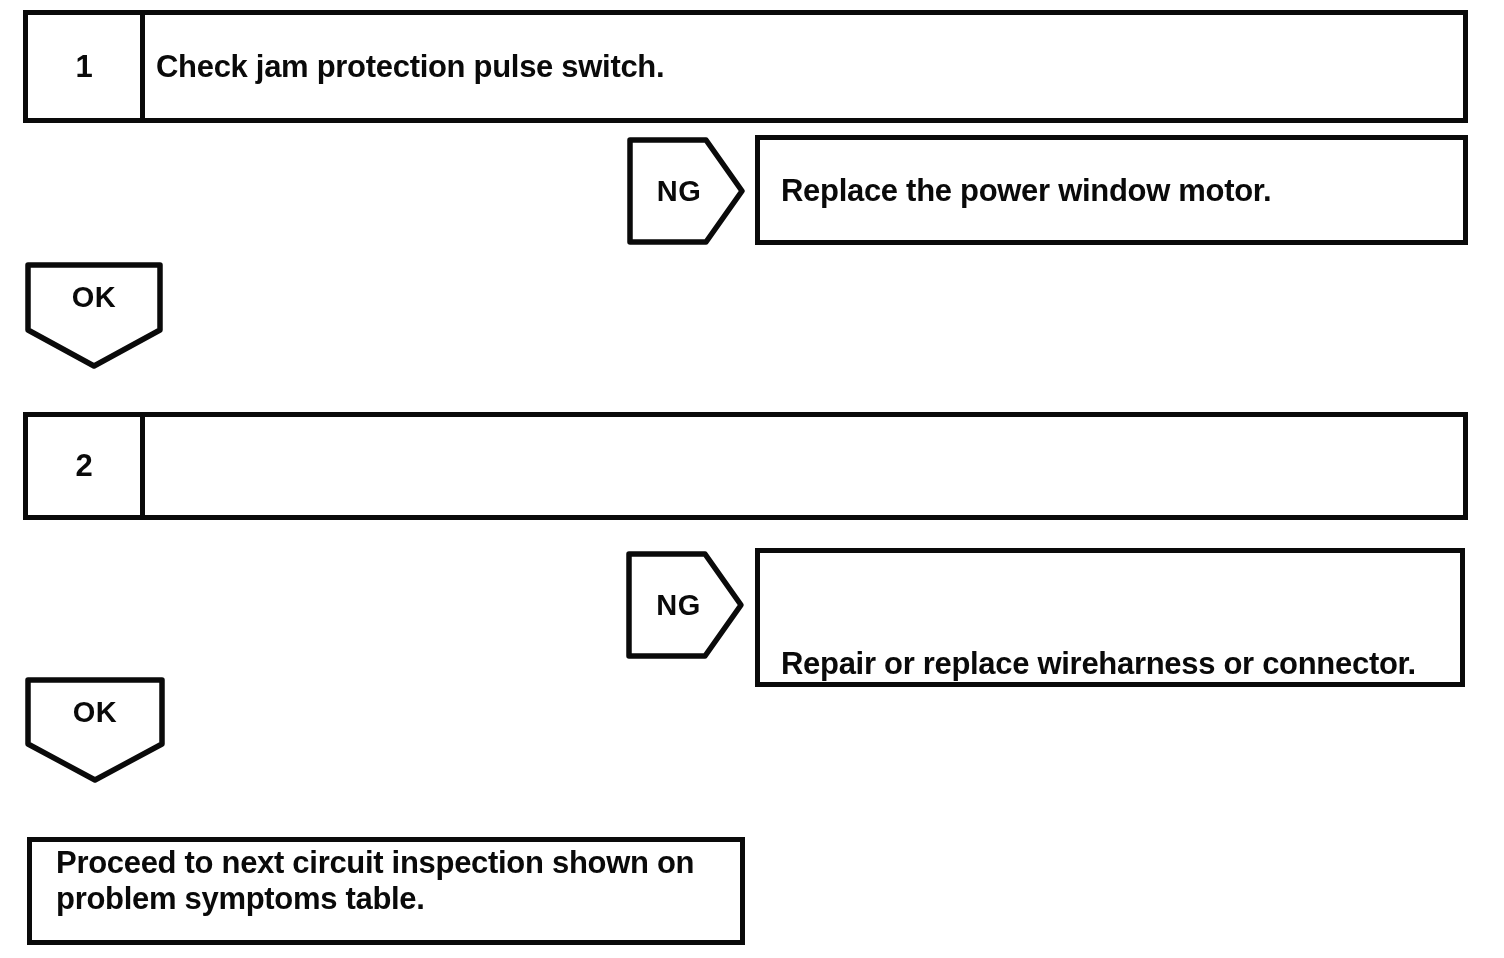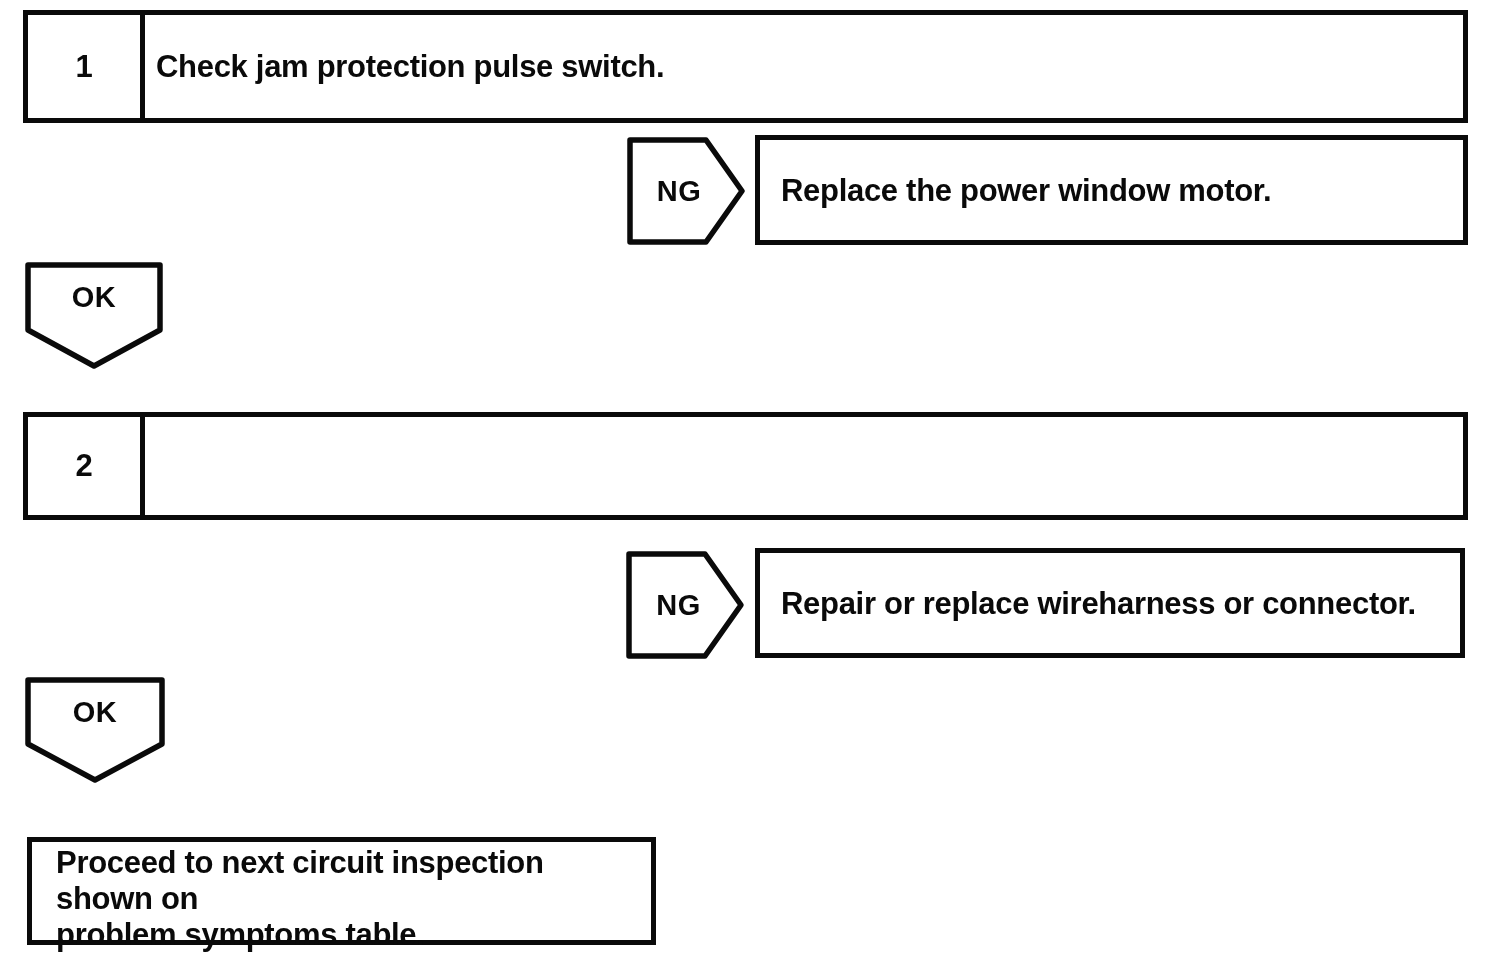--- a/index.html
+++ b/index.html
@@ -111,29 +111,29 @@
     </div>
   </div>
 
   <div class="pent ng-pent" style="left:626px; top:551px; width:119px; height:108px;">
     <svg viewBox="0 0 119 108">
       <polygon points="3,3 79,3 115,54 79,105 3,105" fill="#ffffff" stroke="#0a0a0a" stroke-width="5.5" stroke-linejoin="round"></polygon>
     </svg>
     <span class="lbl">NG</span>
   </div>
 
-  <div class="box result-box" style="left:755px; top:548px; width:710px; height:110px;">
+  <div class="box result-box" style="left:755px; top:548px; width:710px; height:139px;align-items:flex-end;">
     <span class="flow-text">Repair or replace wireharness or connector.</span>
   </div>
 
   <div class="pent ok-pent" style="left:25px; top:677px; width:140px; height:106px;">
     <svg viewBox="0 0 140 106">
       <polygon points="3,3 137,3 137,67 70,103 3,67" fill="#ffffff" stroke="#0a0a0a" stroke-width="5.5" stroke-linejoin="round"></polygon>
     </svg>
     <span class="lbl">OK</span>
   </div>
 
-  <div class="box final-box" style="left:27px; top:837px; width:629px; height:108px;">
+  <div class="box final-box" style="left:27px; top:837px; width:718px; height:108px;">
     <span class="flow-text" style="line-height:36px;">Proceed to next circuit inspection shown on
 problem symptoms table.</span>
   </div>
 
 </div>
 
 </body></html>

